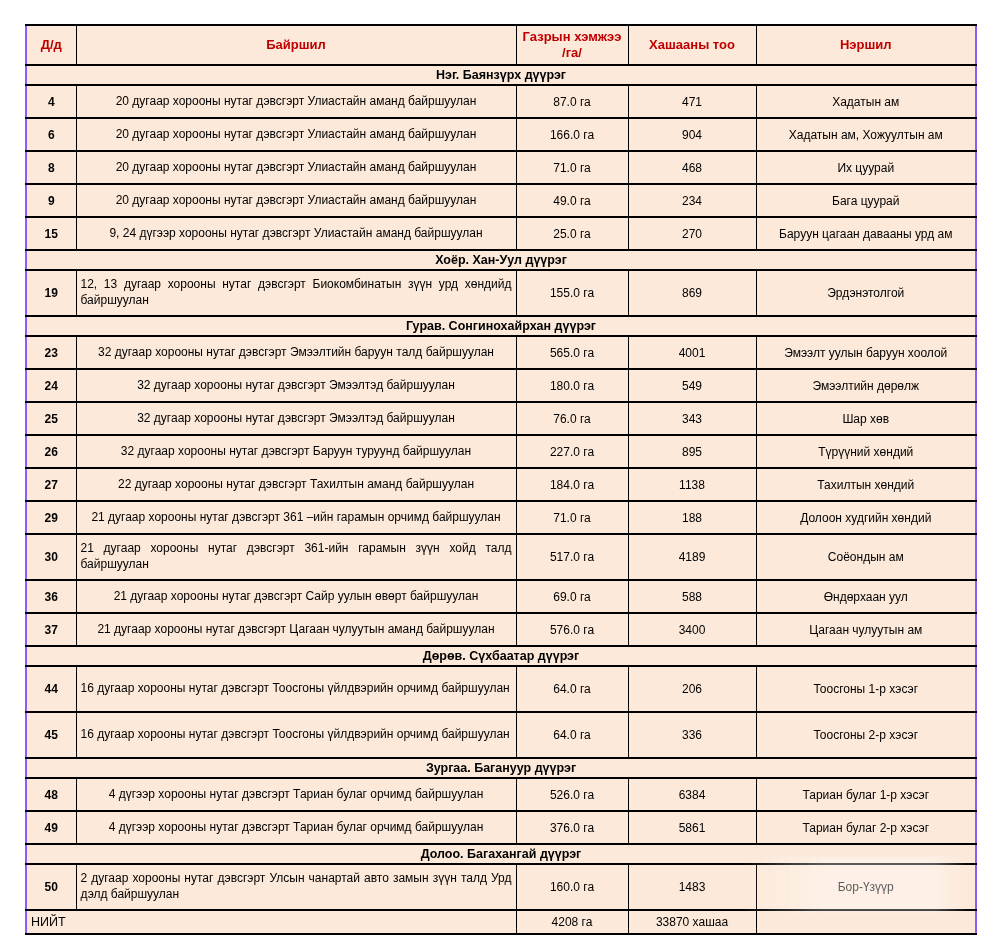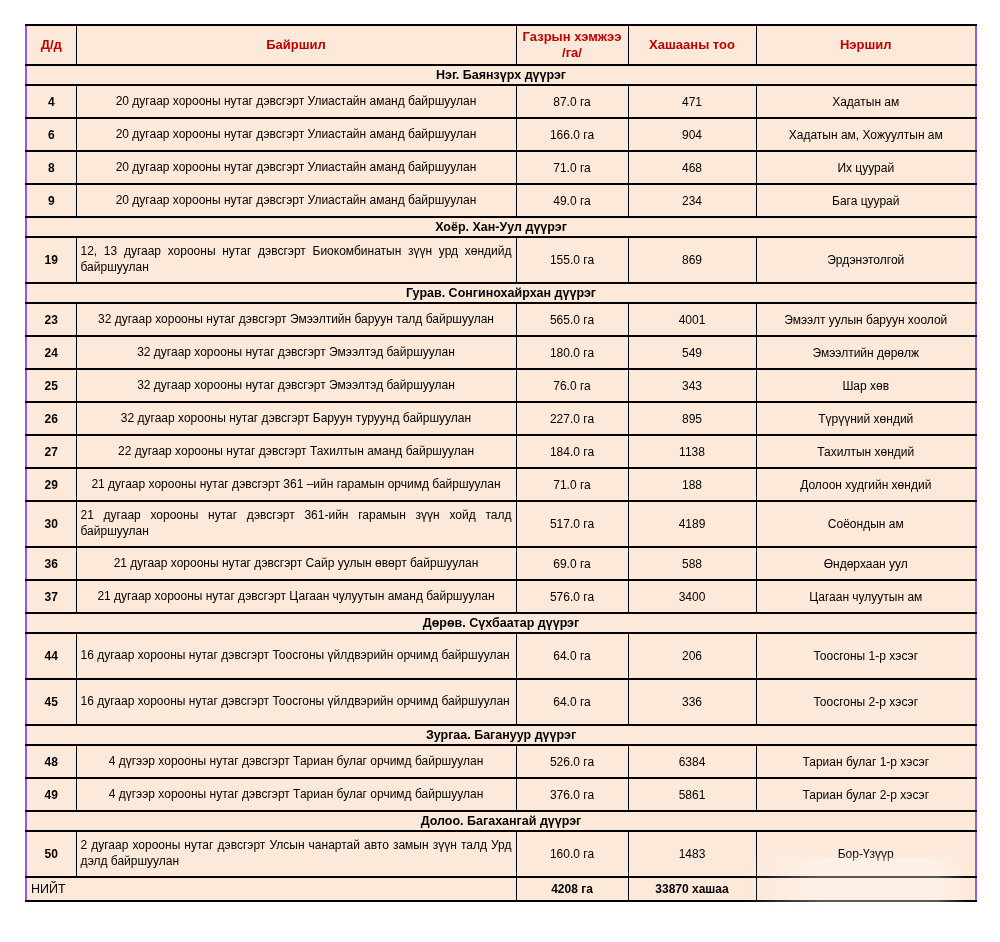--- a/index.html
+++ b/index.html
@@ -57,21 +57,21 @@
   .data-row.h2 td { height: 46px; }
   .cell-no { font-weight: bold; }
   .cell-loc {
     text-align: left;
     padding: 2px 5px;
     line-height: 1.3;
   }
   .cell-loc.justify { text-align: justify; margin-top: 8px; }
   .total-row td { height: 24px; }
   .total-row .cell-total-label { text-align: left; font-size: 12.5px; }
-  .total-row .cell-bold { font-weight: bold; }
+  .total-row .cell-bold { font-weight: normal; }
   .watermark {
     position: absolute;
     right: 30px;
     bottom: 30px;
     width: 230px;
     height: 55px;
     background: linear-gradient(90deg, rgba(255,255,255,0) 0%, rgba(255,255,255,0.35) 35%, rgba(255,255,255,0.35) 85%, rgba(255,255,255,0) 100%);
     filter: blur(2px);
     pointer-events: none;
   }
@@ -125,20 +125,27 @@
           <td>468</td>
           <td>Их цуурай</td>
         </tr>
         <tr class="data-row h1">
           <td class="cell-no">9</td>
           <td class="cell-loc">20 дугаар хорооны нутаг дэвсгэрт Улиастайн аманд байршуулан</td>
           <td>49.0 га</td>
           <td>234</td>
           <td>Бага цуурай</td>
         </tr>
+        <tr class="data-row h1">
+          <td class="cell-no">15</td>
+          <td class="cell-loc">9, 24 дүгээр хорооны нутаг дэвсгэрт Улиастайн аманд байршуулан</td>
+          <td>25.0 га</td>
+          <td>270</td>
+          <td>Баруун цагаан давааны урд ам</td>
+        </tr>
         <tr class="section-row">
           <td class="section-cell" colspan="5">Хоёр. Хан-Уул дүүрэг</td>
         </tr>
         <tr class="data-row h2">
           <td class="cell-no">19</td>
           <td class="cell-loc justify">12, 13 дугаар хорооны нутаг дэвсгэрт Биокомбинатын зүүн урд хөндийд байршуулан</td>
           <td>155.0 га</td>
           <td>869</td>
           <td>Эрдэнэтолгой</td>
         </tr>

